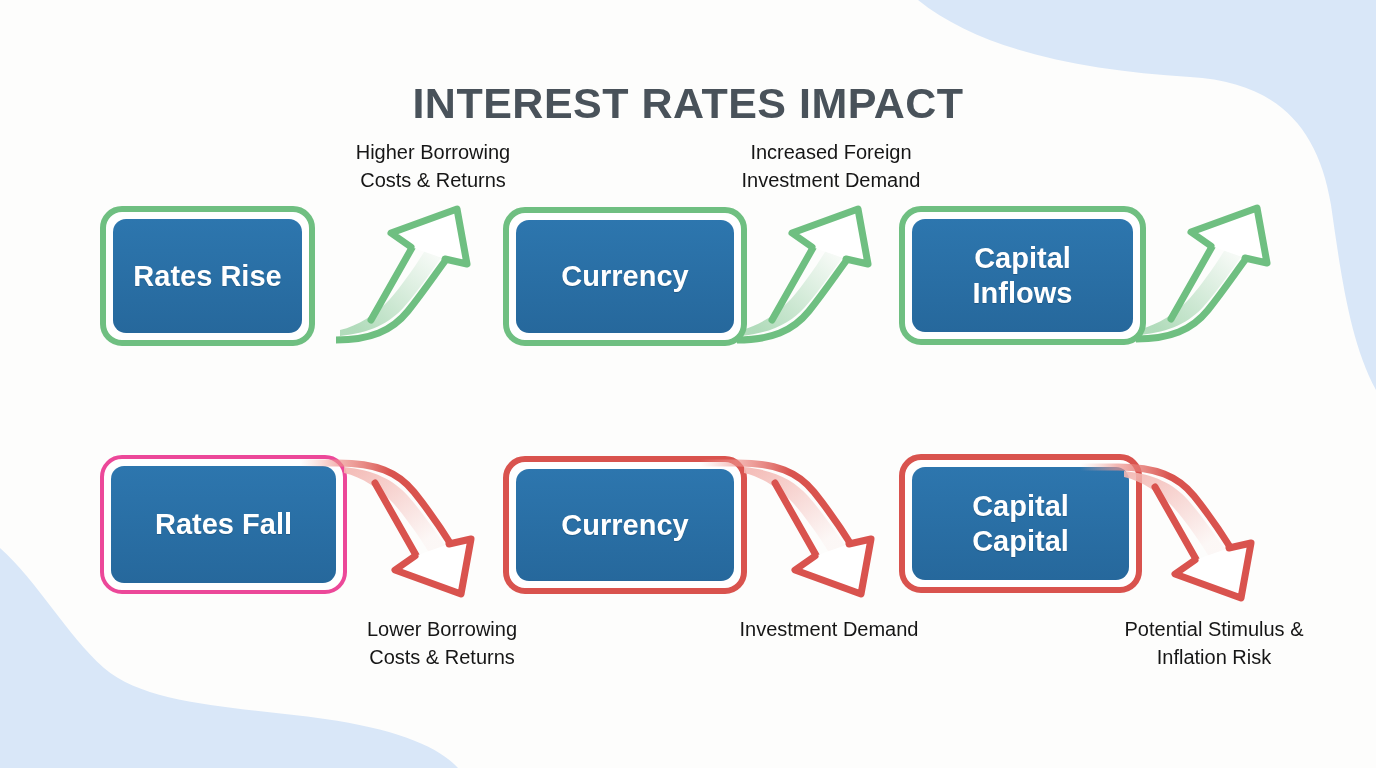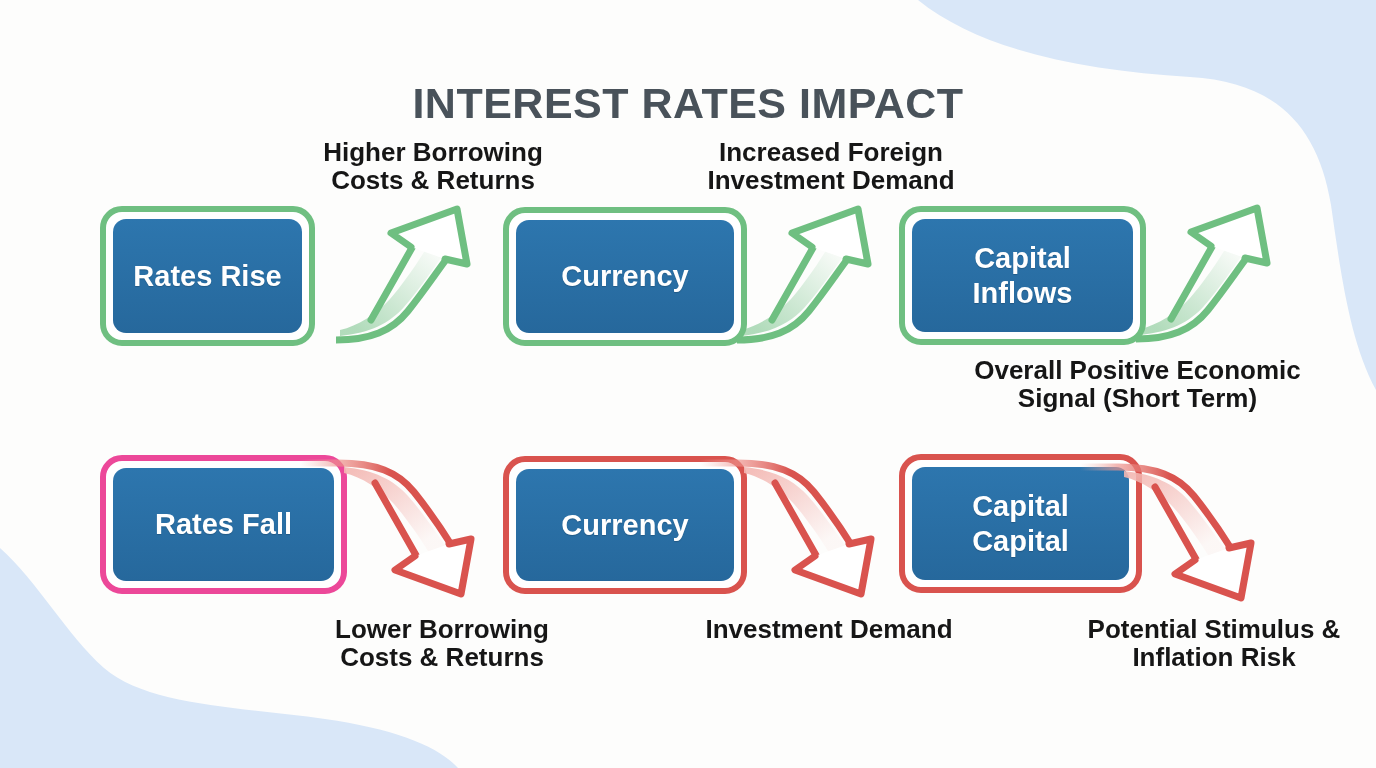--- a/index.html
+++ b/index.html
@@ -15,31 +15,31 @@
     text-align:center;font-size:43px;font-weight:800;letter-spacing:.5px;
     color:#49525a;
     margin-top:29px;
   }
   .flowbox{
     position:absolute;border-radius:22px;background:#fff;
     padding:7px;box-sizing:border-box;z-index:2;
   }
   .outline-green{border:6px solid #6fbf81;}
   .outline-red{border:6px solid #d9534e;}
-  .outline-blue{border:6px solid #ec4899;}
+  .outline-blue{border:4px solid #ec4899;}
   .flowbox .inner{
     width:100%;height:100%;border-radius:13px;
     background:linear-gradient(180deg,#2d76ae 0%,#26689c 100%);
     display:flex;flex-direction:column;align-items:center;justify-content:center;
     color:#ffffff;font-weight:bold;font-size:29px;line-height:35px;text-align:center;
     text-shadow:0 1px 1px rgba(0,0,0,.18);
   }
   .arrow-label{
     position:absolute;z-index:4;text-align:center;
-    font-weight:bold;font-size:26px;line-height:28px;color:#161616;
+    font-weight:normal;font-size:20px;line-height:28px;color:#161616;
   }
   .arrow-svg{position:absolute;}
   .arrow-up-svg{z-index:1;}
   .arrow-down-svg{z-index:3;}
 </style>
 </head>
 <body>
 
 <div class="stage">
 
@@ -111,24 +111,20 @@
   </div>
 
   <div class="arrow-label" style="left:283px;top:138px;width:300px">
     <div>Higher Borrowing</div>
     <div>Costs &amp; Returns</div>
   </div>
   <div class="arrow-label" style="left:681px;top:138px;width:300px">
     <div>Increased Foreign</div>
     <div>Investment Demand</div>
   </div>
-  <div class="arrow-label" style="left:960px;top:356px;width:355px">
-    <div>Overall Positive Economic</div>
-    <div>Signal (Short Term)</div>
-  </div>
 
   <div class="flowbox outline-blue" style="left:100px;top:455px;width:247px;height:139px">
     <div class="inner">
       <div>Rates Fall</div>
       <div></div>
     </div>
   </div>
   <div class="flowbox outline-red" style="left:503px;top:456px;width:244px;height:138px">
     <div class="inner">
       <div>Currency</div>

